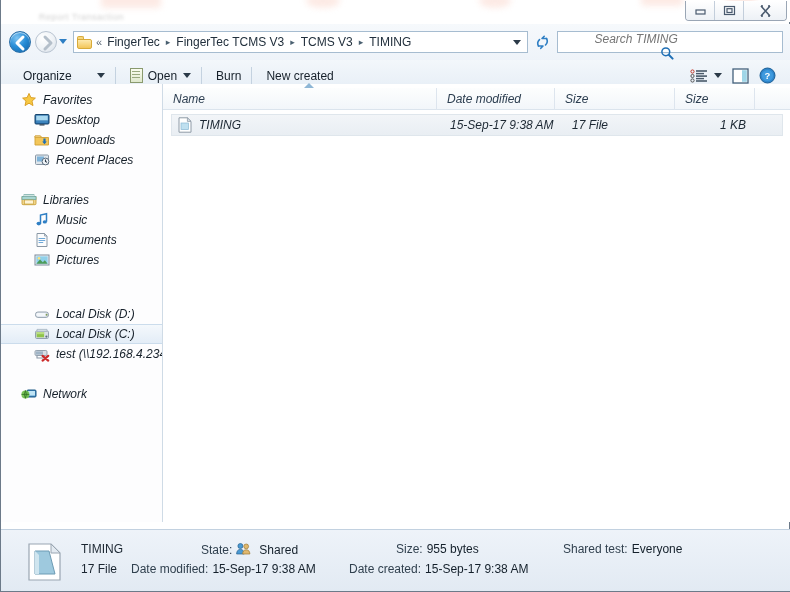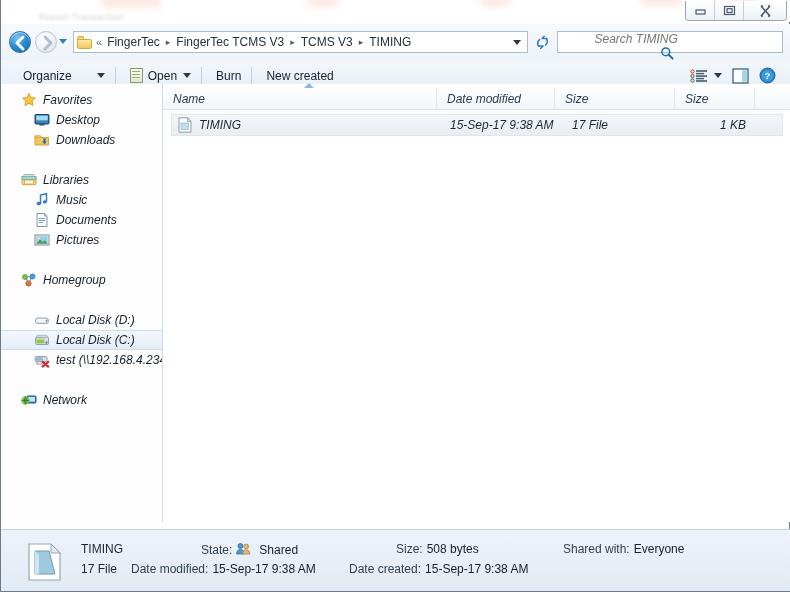--- a/index.html
+++ b/index.html
@@ -457,20 +457,31 @@
           <span class="nav-ico">
             <svg width="16" height="16" viewBox="0 0 16 16">
               <path d="M1 4 L6.5 4 L7.5 5.5 L14.5 5.5 L14.5 13 L1 13 Z" fill="#f3c65a" stroke="#cf9f33" stroke-width=".9"></path>
               <path d="M1 4 L6.5 4 L7.5 5.5 L1 5.5 Z" fill="#fbe2a0" stroke="#cf9f33" stroke-width=".8"></path>
               <path d="M10.5 6.5 L10.5 10.4" stroke="#1f6fb5" stroke-width="2.2"></path>
               <path d="M8.2 9.6 L10.5 12.3 L12.8 9.6 Z" fill="#1f6fb5"></path>
             </svg>
           </span>
           <span class="nav-label">Downloads</span>
         </div>
+        <div class="nav-item child">
+          <span class="nav-ico">
+            <svg width="16" height="16" viewBox="0 0 16 16">
+              <rect x="1.5" y="3" width="13" height="9.5" rx="1" fill="#dfe6ec" stroke="#8a98a6" stroke-width="1"></rect>
+              <rect x="3" y="4.5" width="7" height="5" fill="#7fb3d9"></rect>
+              <circle cx="11.5" cy="9.5" r="3.4" fill="#f0f4f8" stroke="#5a6b7c" stroke-width="1"></circle>
+              <path d="M11.5 7.4 L11.5 9.5 L13 10.4" stroke="#2b3a48" stroke-width="1.1" fill="none"></path>
+            </svg>
+          </span>
+          <span class="nav-label">Recent Places</span>
+        </div>
       </div>
 
       <div class="nav-spacer"></div>
 
       <div class="nav-group">
         <div class="nav-item root">
           <span class="nav-ico">
             <svg width="16" height="16" viewBox="0 0 16 16">
               <rect x="1" y="4.5" width="14" height="8.2" rx="1" fill="#f0d48a" stroke="#c9a33e" stroke-width=".9"></rect>
               <rect x="1" y="4.5" width="14" height="3" fill="#a8d6d2" stroke="#6fa9a4" stroke-width=".8"></rect>
@@ -510,33 +521,20 @@
               <path d="M2.3 11.7 L6 7.5 L8.8 10.2 L10.8 8.3 L13.7 11.7 Z" fill="#4c9b59"></path>
               <circle cx="5" cy="6.3" r="1.3" fill="#fbe27a"></circle>
             </svg>
           </span>
           <span class="nav-label">Pictures</span>
         </div>
       </div>
 
       <div class="nav-spacer"></div>
 
-      <div class="nav-group">
-        <div class="nav-item root">
-          <span class="nav-ico">
-            <svg width="16" height="16" viewBox="0 0 16 16">
-              <circle cx="4" cy="5" r="2.4" fill="#7fc44a" stroke="#4f8f2a" stroke-width=".8"></circle>
-              <circle cx="11.5" cy="4.5" r="2.4" fill="#4aa3e0" stroke="#2070ab" stroke-width=".8"></circle>
-              <circle cx="7.5" cy="11.5" r="2.6" fill="#e07a3c" stroke="#a9531f" stroke-width=".8"></circle>
-              <path d="M5.4 6.3 L6.5 9.5 M10 6.2 L8.8 9.5 M6 5 L9.4 4.7" stroke="#6f8596" stroke-width="1.1"></path>
-            </svg>
-          </span>
-          <span class="nav-label">Homegroup</span>
-        </div>
-      </div>
 
       <div class="nav-spacer"></div>
 
       <div class="nav-group">
         <div class="nav-item child">
           <span class="nav-ico">
             <svg width="16" height="16" viewBox="0 0 16 16">
               <rect x="1.5" y="6" width="13" height="5.4" rx="2.4" fill="#e4eaf0" stroke="#8a98a6" stroke-width=".9"></rect>
               <rect x="2.6" y="7" width="9" height="3.2" rx="1.4" fill="#f4f7fa"></rect>
               <circle cx="12.6" cy="8.7" r="1" fill="#7f9a58"></circle>
@@ -654,27 +652,27 @@
       <span class="det-val">Shared</span>
     </div>
 
     <div class="det-line" style="left:130px; top:32px;">
       <span class="det-lbl">Date modified:</span>
       <span class="det-val">15-Sep-17 9:38 AM</span>
     </div>
 
     <div class="det-line" style="left:395px; top:12px;">
       <span class="det-lbl">Size:</span>
-      <span class="det-val">508 bytes</span>
+      <span class="det-val">955 bytes</span>
     </div>
 
     <div class="det-line" style="left:348px; top:32px;justify-content:space-between;">
       <span class="det-lbl">Date created:</span>
       <span class="det-val">15-Sep-17 9:38 AM</span>
     </div>
 
     <div class="det-line" style="left:562px; top:12px;">
-      <span class="det-lbl">Shared with:</span>
+      <span class="det-lbl">Shared test:</span>
       <span class="det-val">Everyone</span>
     </div>
   </div>
 
 </div>
 
 </body></html>

